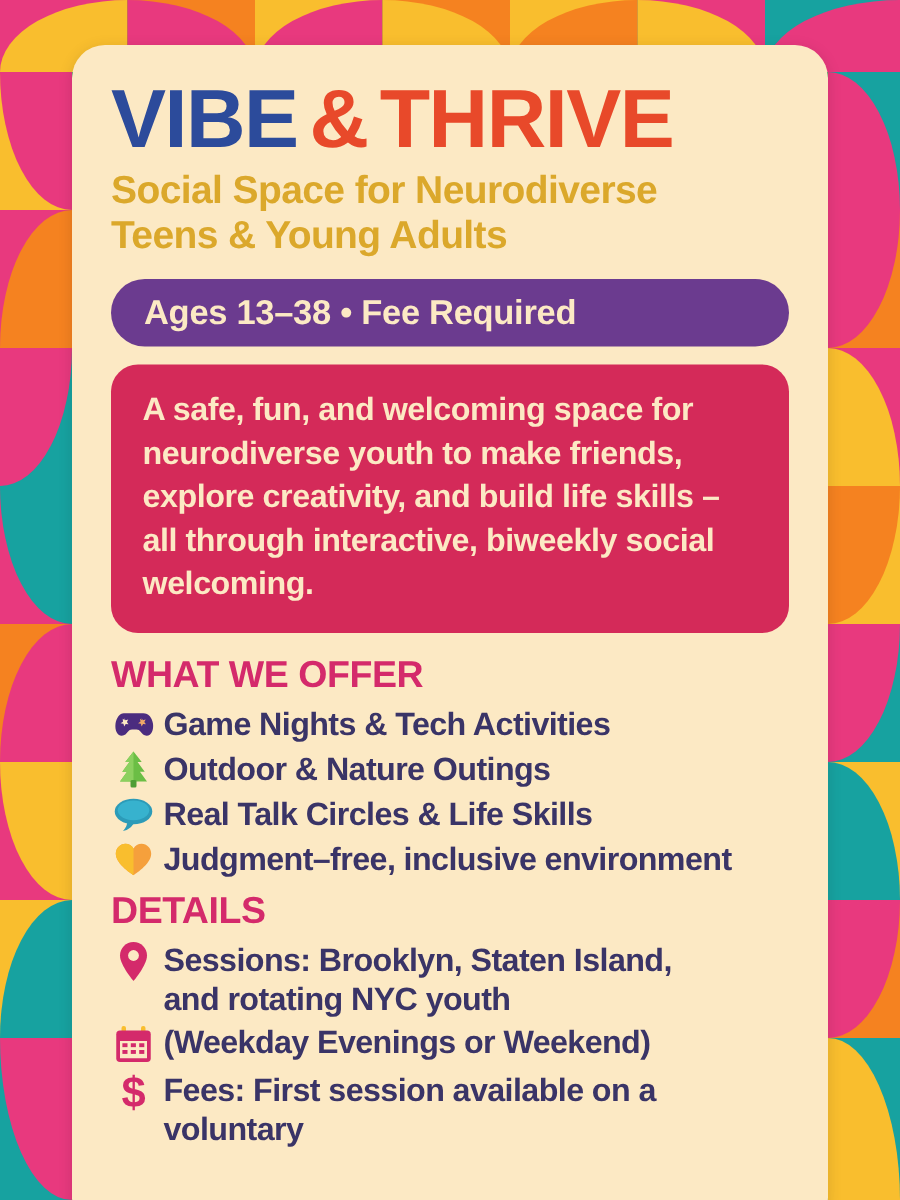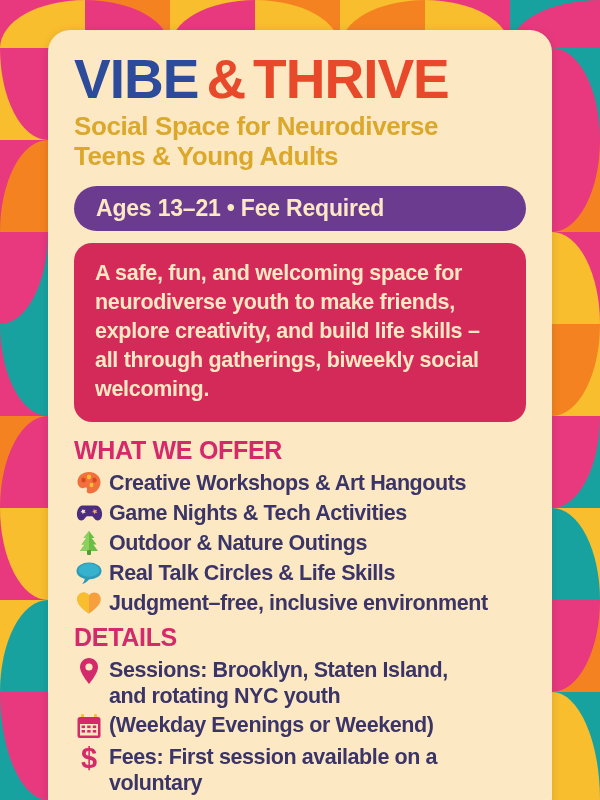--- a/index.html
+++ b/index.html
@@ -261,45 +261,33 @@
   <div id="card">
     <div id="card-inner">
 
       <h1 id="title"><span class="t-vibe">VIBE</span><span class="t-amp" style="margin:0 8px;">&amp;</span><span class="t-thrive">THRIVE</span></h1>
 
       <div id="subtitle">
         <div>Social Space for Neurodiverse</div>
         <div>Teens &amp; Young Adults</div>
       </div>
 
-      <div id="ages-pill">Ages 13–21 • Fee Required</div>
+      <div id="ages-pill">Ages 13–38 • Fee Required</div>
 
       <div id="desc-card">
         <div>A safe, fun, and welcoming space for</div>
         <div>neurodiverse youth to make friends,</div>
         <div>explore creativity, and build life skills –</div>
-        <div>all through gatherings, biweekly social</div>
+        <div>all through interactive, biweekly social</div>
         <div>welcoming.</div>
       </div>
 
       <div class="section-heading">WHAT WE OFFER</div>
       <ul class="bullets">
 
-        <li>
-          <span class="b-icon">
-            <svg width="26" height="24" viewBox="0 0 26 24">
-              <path d="M13 1C6.4 1 1.5 5.4 1.5 10.8c0 4.1 2.6 6.4 5.3 6.4 1.4 0 2.2-.6 3-.6.9 0 1.2.6 1.2 1.4 0 .6-.3 1.2-.3 2 0 1.5 1.1 2.5 2.9 2.5 5.3 0 10.9-4.6 10.9-11.3C24.5 5.4 19.6 1 13 1z" fill="#F26F3E"></path>
-              <ellipse cx="7.5" cy="9" rx="2.2" ry="2.6" fill="#D84A1E"></ellipse>
-              <ellipse cx="13" cy="6" rx="2.2" ry="2.4" fill="#F9BE2E"></ellipse>
-              <ellipse cx="18.5" cy="9" rx="2.2" ry="2.6" fill="#D84A1E"></ellipse>
-              <ellipse cx="15.5" cy="14" rx="2" ry="2.2" fill="#F9BE2E"></ellipse>
-            </svg>
-          </span>
-          <span class="b-text">Creative Workshops &amp; Art Hangouts</span>
-        </li>
 
         <li>
           <span class="b-icon">
             <svg width="28" height="22" viewBox="0 0 28 22">
               <path d="M7.5 3.5h13c3.6 0 6 3.2 6.5 7 .5 4.2-1 8-4.2 8-2 0-3-1.3-4.2-2.8-.7-.9-1.3-1.4-2.6-1.4h-3c-1.3 0-1.9.5-2.6 1.4C9.2 17.2 8.2 18.5 6.2 18.5 3 18.5 1.5 14.7 2 10.5c.5-3.8 2.9-7 5.5-7z" fill="#4B2C7F"></path>
               <path d="M7.7 6.6l1 1.6 1.8-.5-.9 1.7 1.1 1.5-1.9-.2-1 1.6-.5-1.8-1.9-.4 1.6-1-.2-1.9 1.4 1z" fill="#FCE9C4"></path>
               <path d="M19.3 6.6l1 1.6 1.8-.5-.9 1.7 1.1 1.5-1.9-.2-1 1.6-.5-1.8-1.9-.4 1.6-1-.2-1.9 1.4 1z" fill="#F0A868"></path>
             </svg>
           </span>
           <span class="b-text">Game Nights &amp; Tech Activities</span>

